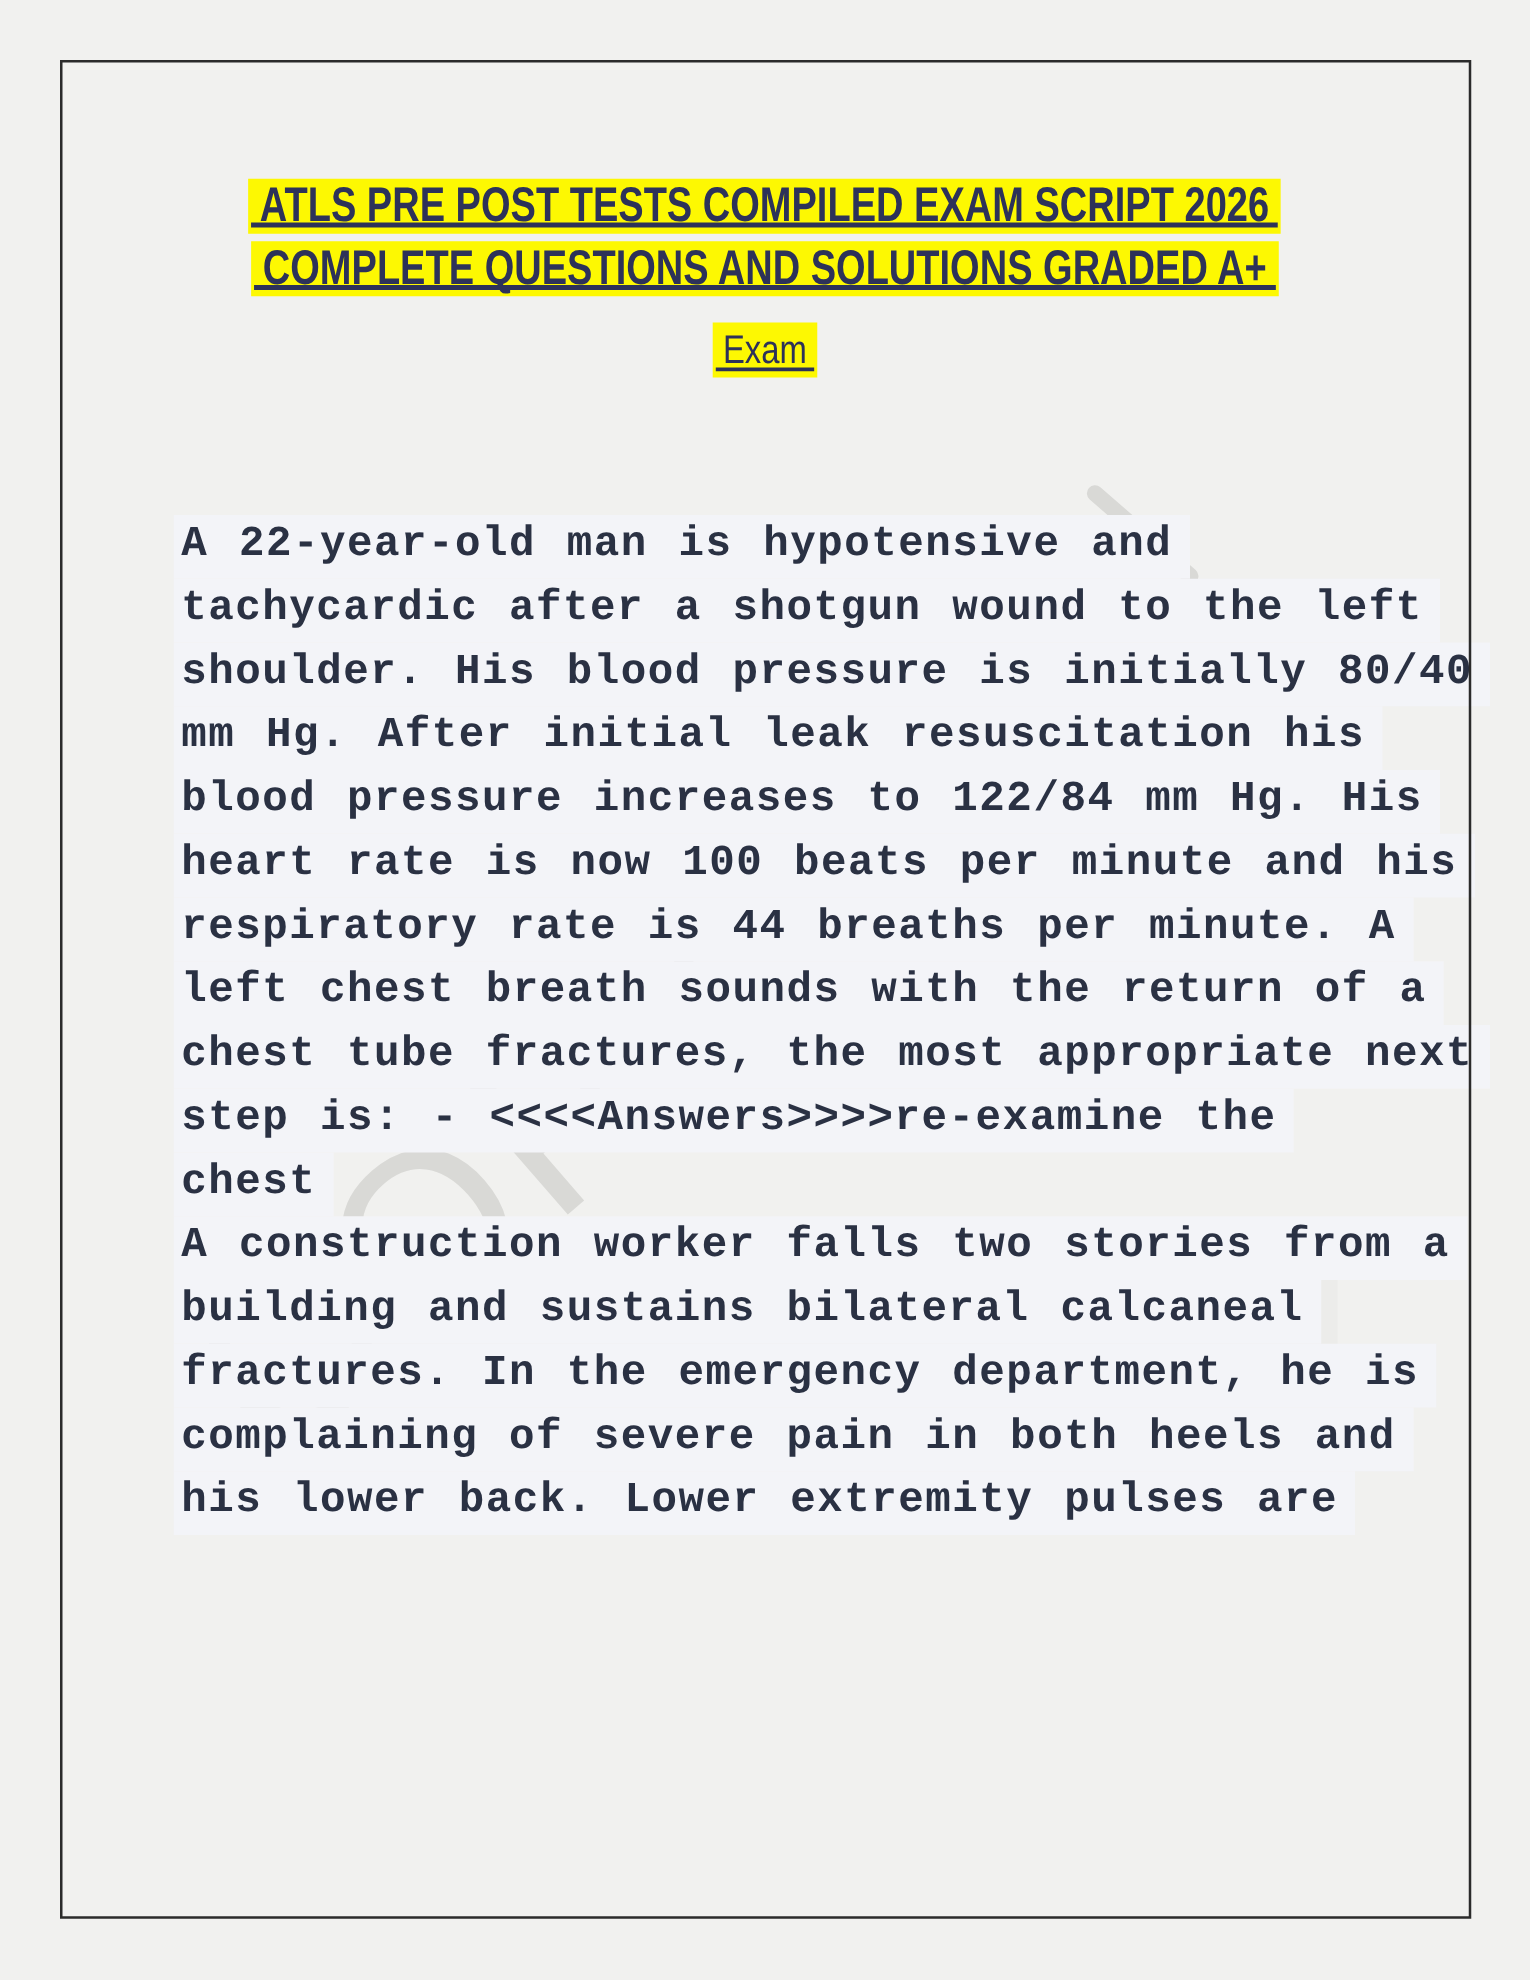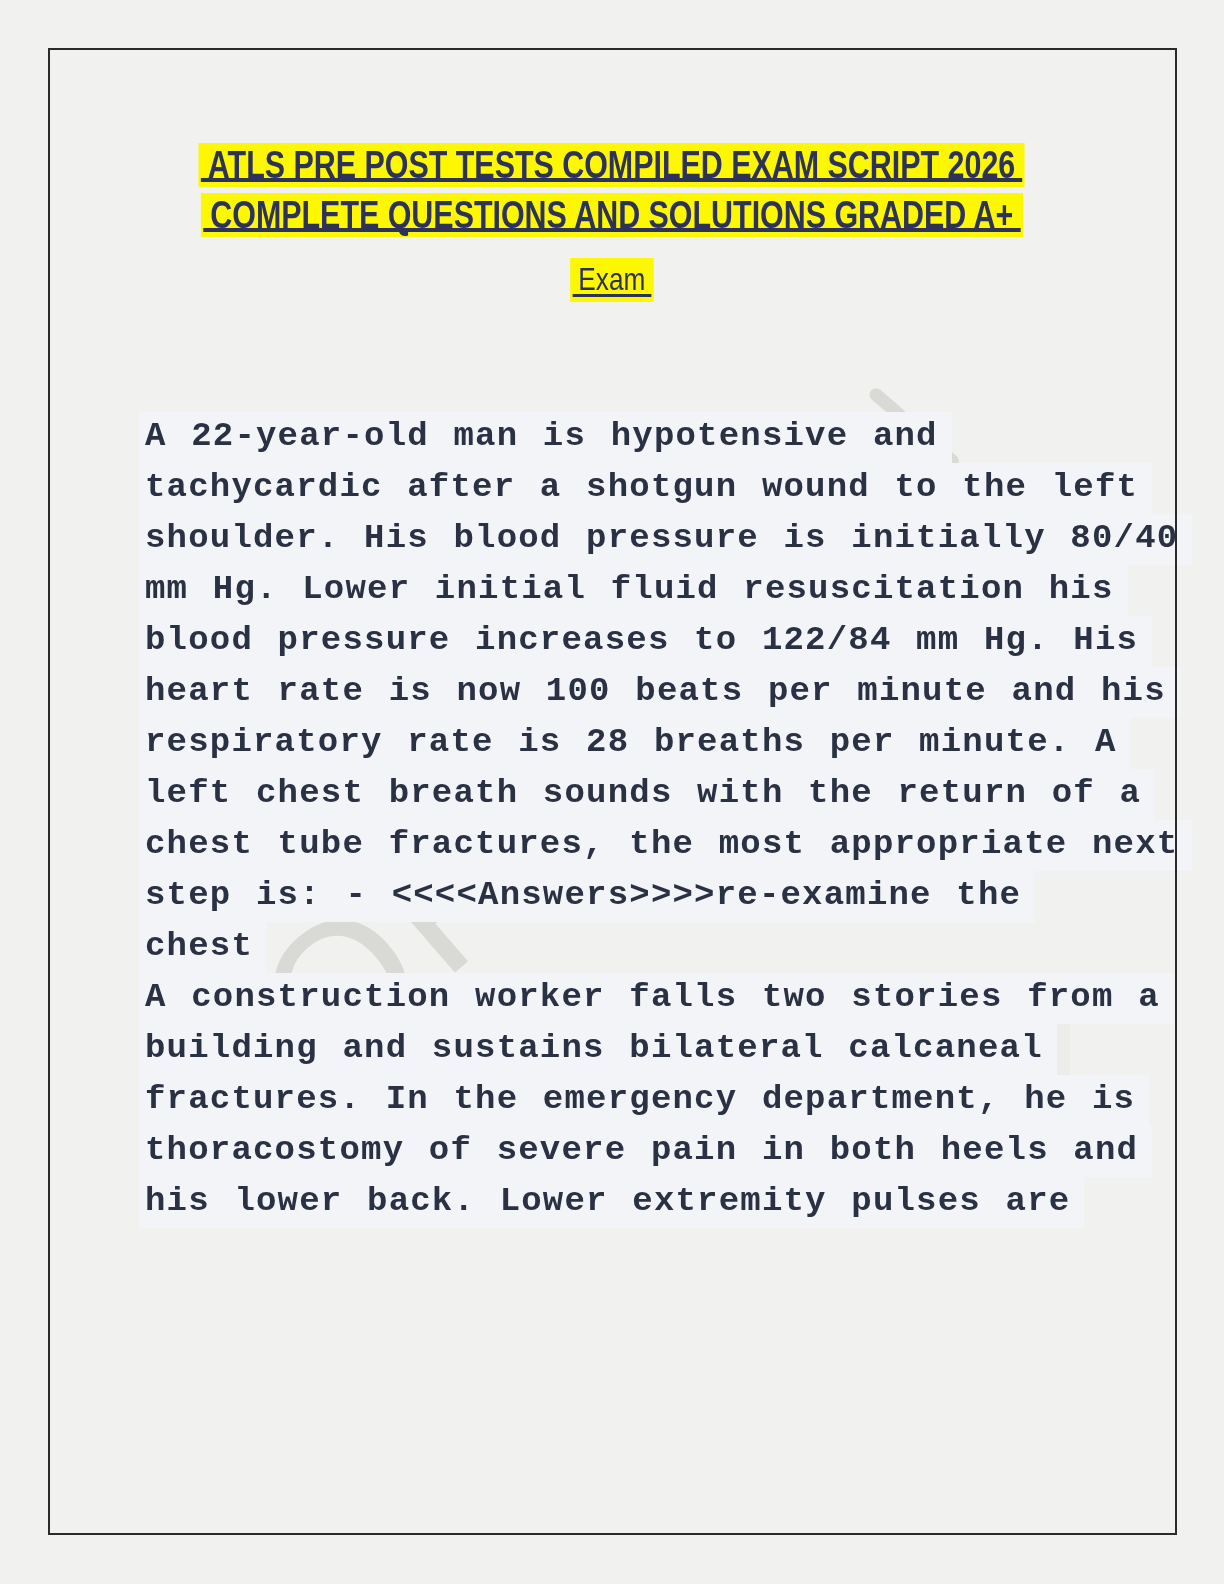--- a/index.html
+++ b/index.html
@@ -101,32 +101,32 @@
     </div>
 
     <div class="subtitle-row">
       <span class="condense"><mark class="ymark exam">Exam</mark></span>
     </div>
 
     <div class="para para-1">
         <div class="line"><span class="hl">A 22-year-old man is hypotensive and</span></div>
         <div class="line"><span class="hl">tachycardic after a shotgun wound to the left</span></div>
         <div class="line"><span class="hl">shoulder. His blood pressure is initially 80/40</span></div>
-        <div class="line"><span class="hl">mm Hg. Lower initial fluid resuscitation his</span></div>
+        <div class="line"><span class="hl">mm Hg. After initial leak resuscitation his</span></div>
         <div class="line"><span class="hl">blood pressure increases to 122/84 mm Hg. His</span></div>
         <div class="line"><span class="hl">heart rate is now 100 beats per minute and his</span></div>
-        <div class="line"><span class="hl">respiratory rate is 28 breaths per minute. A</span></div>
+        <div class="line"><span class="hl">respiratory rate is 44 breaths per minute. A</span></div>
         <div class="line"><span class="hl">left chest breath sounds with the return of a</span></div>
         <div class="line"><span class="hl">chest tube fractures, the most appropriate next</span></div>
         <div class="line"><span class="hl">step is: - &lt;&lt;&lt;&lt;Answers&gt;&gt;&gt;&gt;re-examine the</span></div>
         <div class="line"><span class="hl">chest</span></div>
       </div>
 
     <div class="para para-2">
         <div class="line"><span class="hl">A construction worker falls two stories from a</span></div>
         <div class="line"><span class="hl">building and sustains bilateral calcaneal</span></div>
         <div class="line"><span class="hl">fractures. In the emergency department, he is</span></div>
-        <div class="line"><span class="hl">thoracostomy of severe pain in both heels and</span></div>
+        <div class="line"><span class="hl">complaining of severe pain in both heels and</span></div>
         <div class="line"><span class="hl">his lower back. Lower extremity pulses are</span></div>
       </div>
 
   </div>
 </div>
 
 </body></html>

